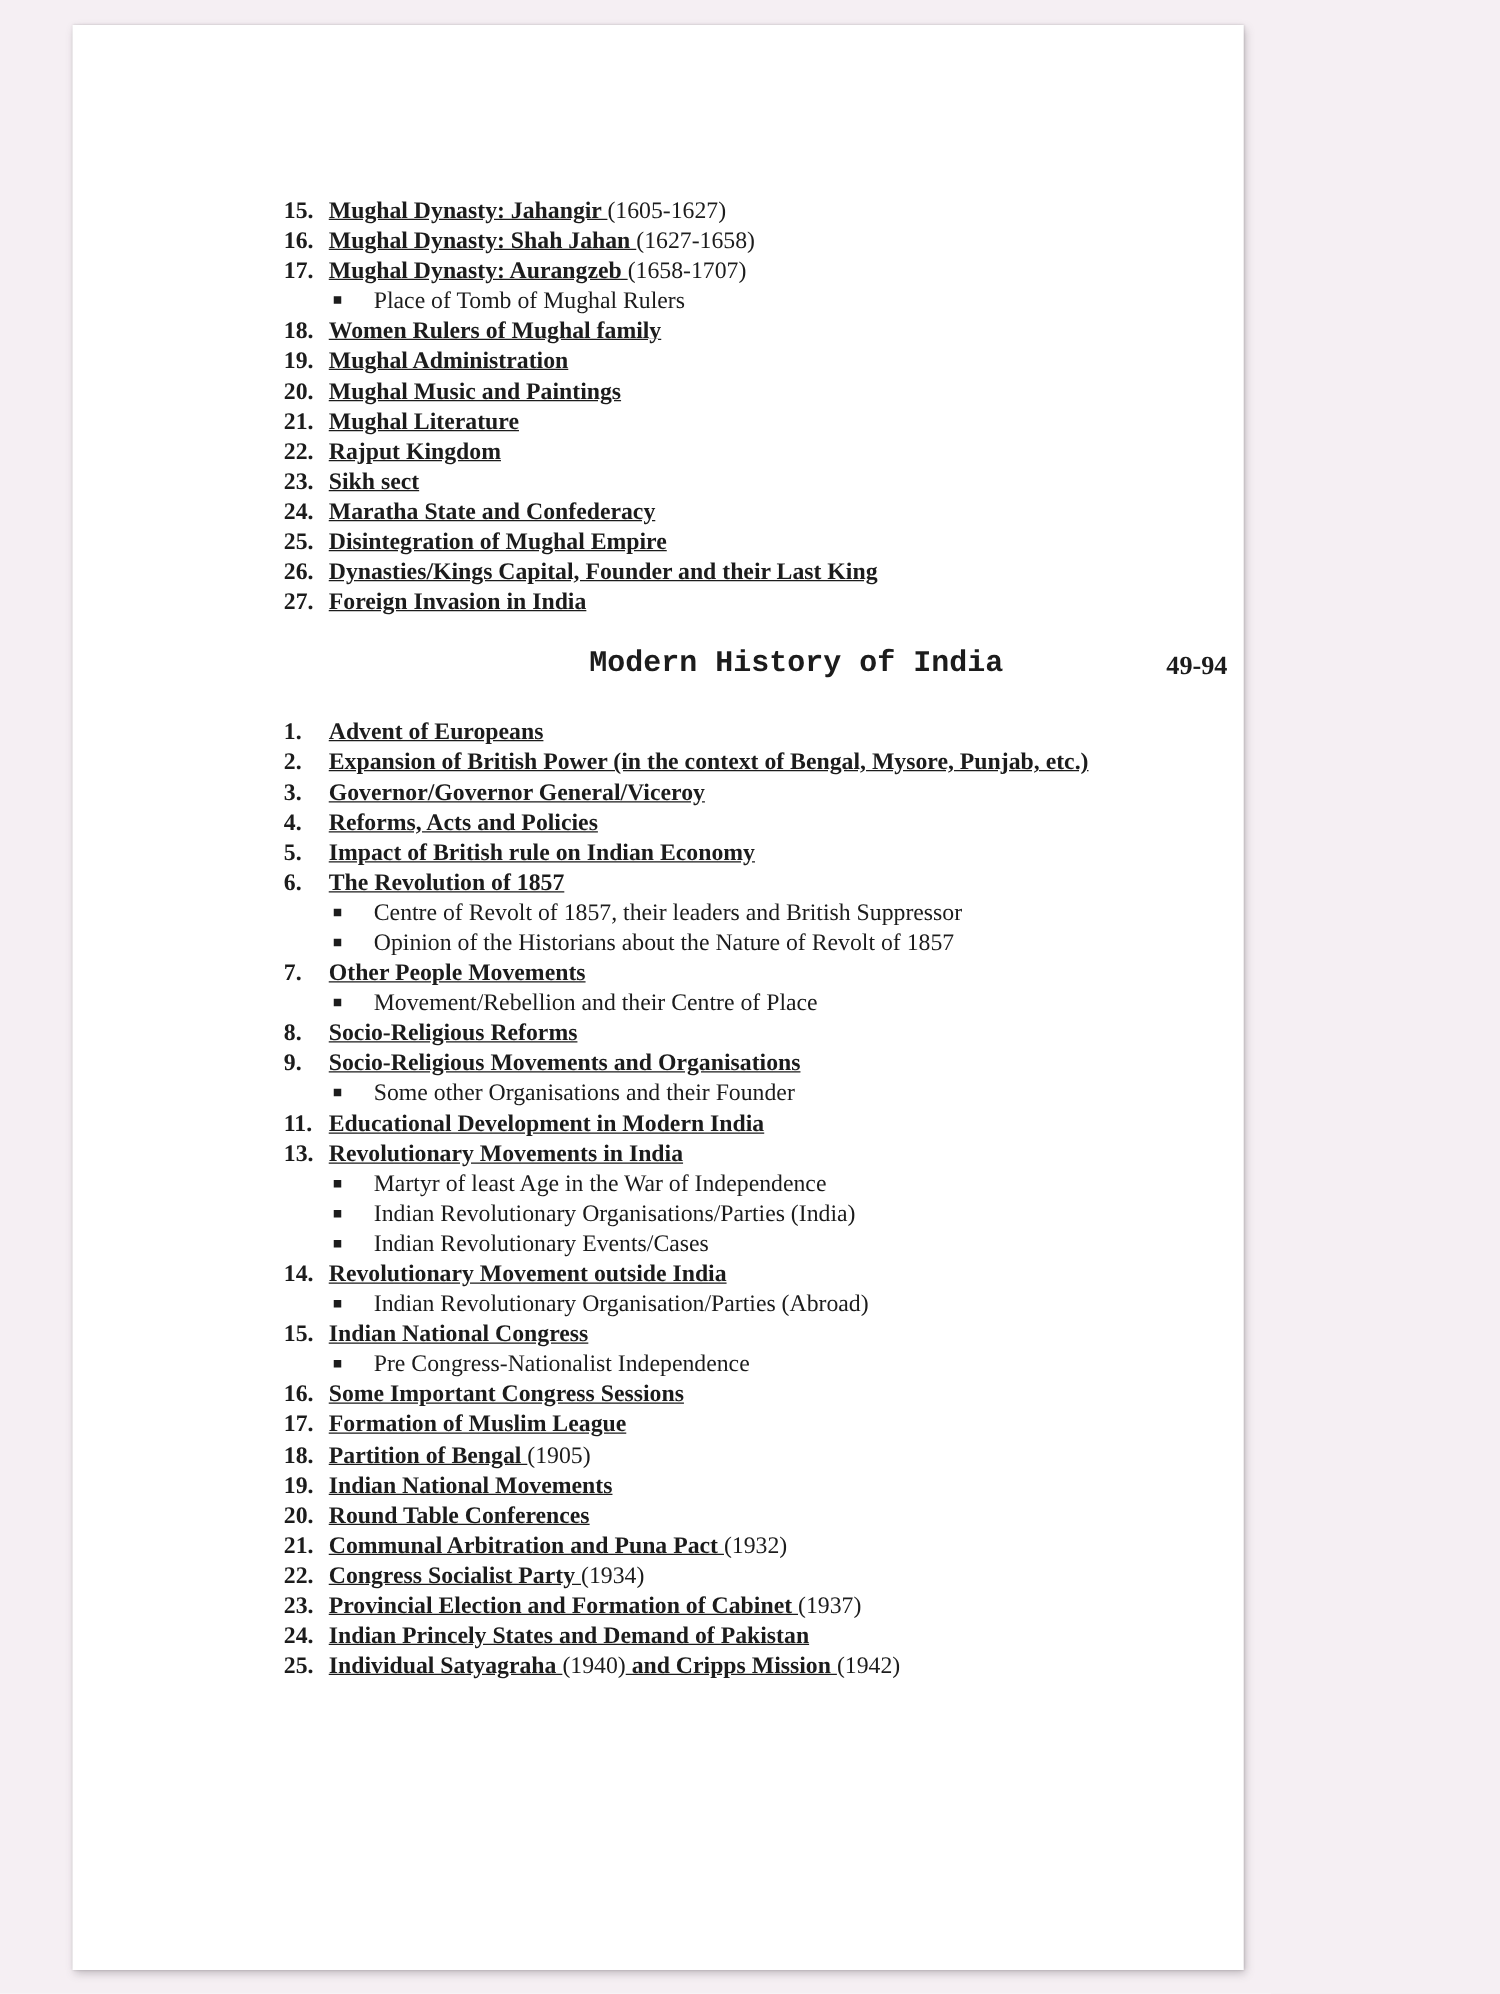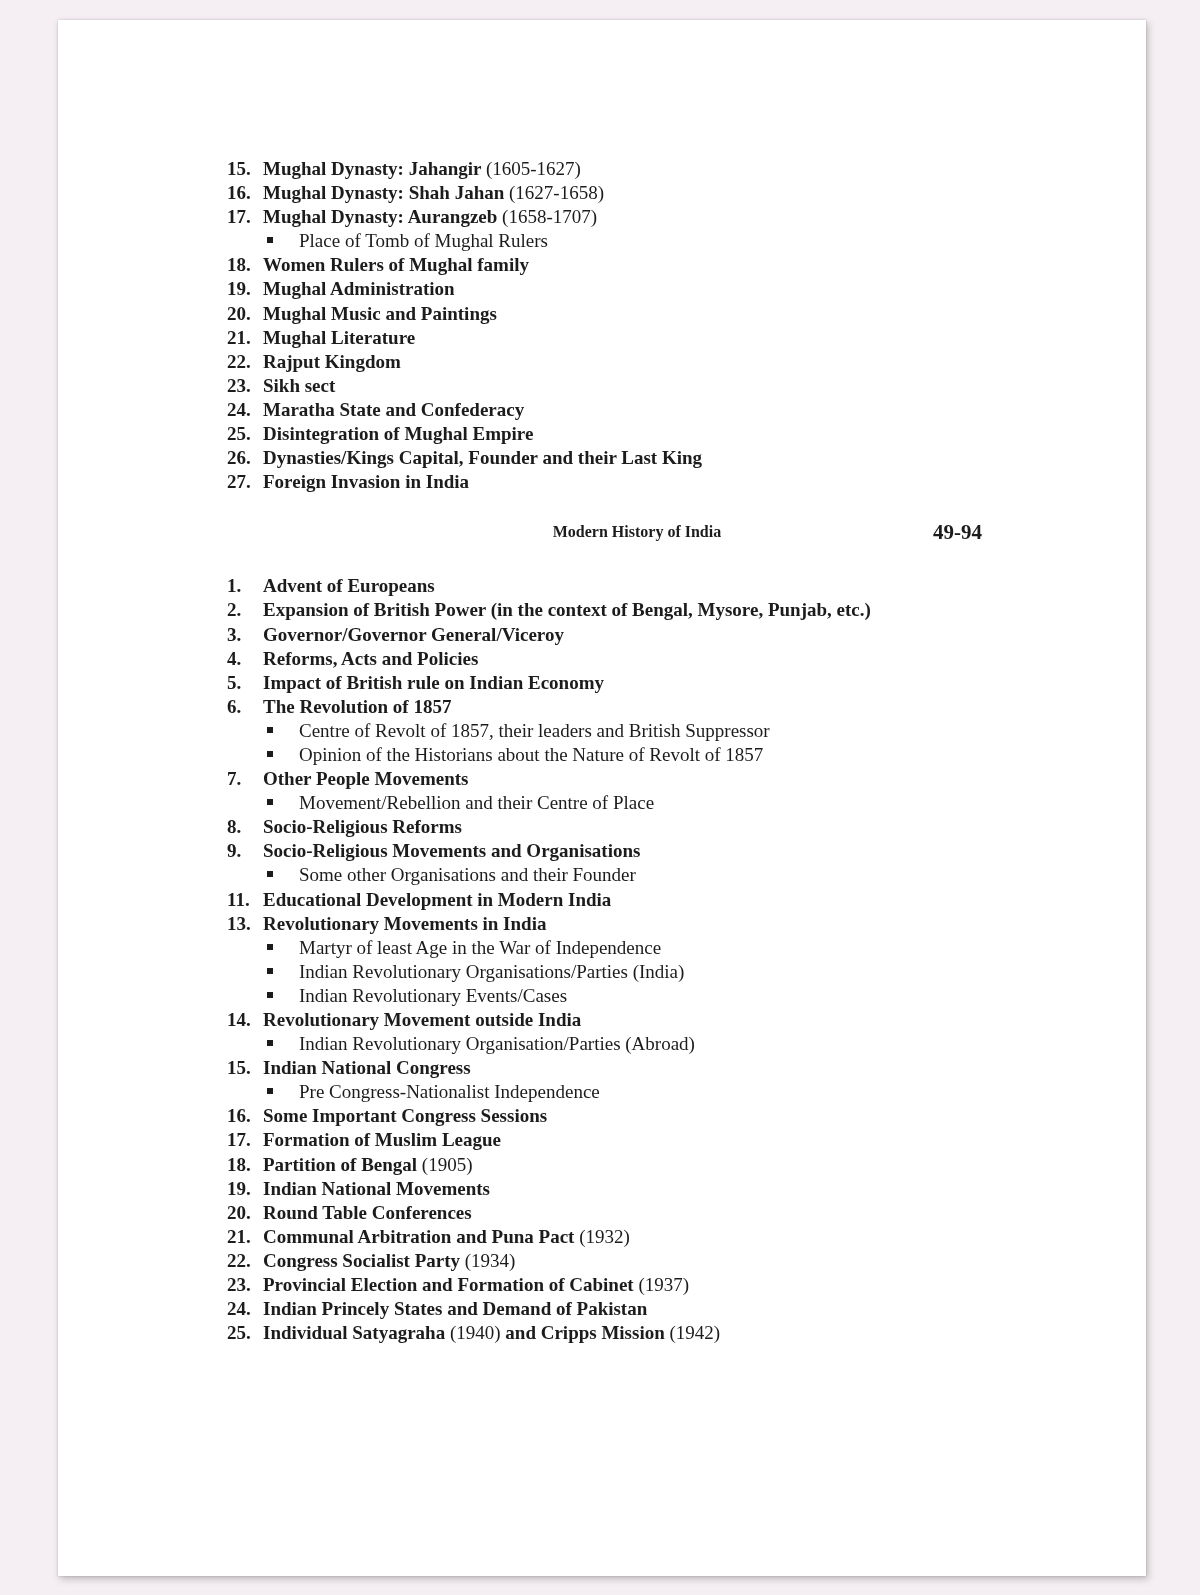--- a/index.html
+++ b/index.html
@@ -12,40 +12,40 @@
   body{
     background:var(--bg);
     font-family:"Liberation Serif","DejaVu Serif",serif;
     color:var(--ink);
     position:relative;
     overflow:hidden;
   }
   .paper{
     position:absolute;
     left:58px; top:20px;
-    width:1088px; height:1556px;
+    width:937px; height:1556px;
     background:var(--paper);
     box-shadow:0 0 2px rgba(0,0,0,.18), 2px 3px 7px rgba(90,80,90,.35);
   }
   .content{
     position:absolute;
     left:169px; top:137px;
     width:910px;
   }
   .row{
     display:flex;
     line-height:24.1px;
     font-size:19px;
   }
   .num{
     flex:0 0 36px;
     font-weight:700;
   }
   .txt{flex:1 1 auto;}
-  .b{font-weight:700;}
+  .b{font-weight:700;text-decoration:underline;}
   .r{font-weight:400;}
   .subrow{margin-left:36px;}
   .bullet-cell{
     flex:0 0 36px;
     position:relative;
   }
   .sq{
     position:absolute;
     left:4px; top:8px;
     width:6px; height:6px;
@@ -54,22 +54,23 @@
   .heading{
     position:relative;
     width:820px;
     margin-top:22px;
     height:32px;
     line-height:32px;
   }
   .heading-title{
     display:block;
     text-align:center;
-    font-size:16px;
+    font-size:24px;
     font-weight:700;
+    font-family:Liberation Mono, monospace;
   }
   .heading-pages{
     position:absolute;
     left:706px; top:0;
     width:110px;
     font-size:21px;
     font-weight:700;
   }
   .section-modern{margin-top:26px;}
 </style>

